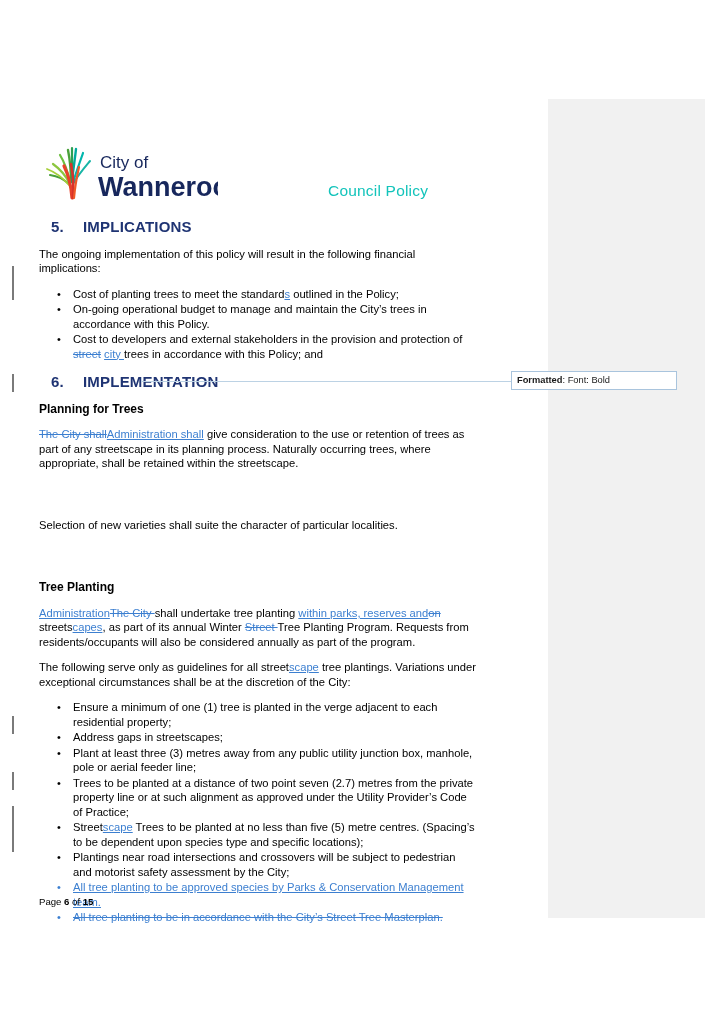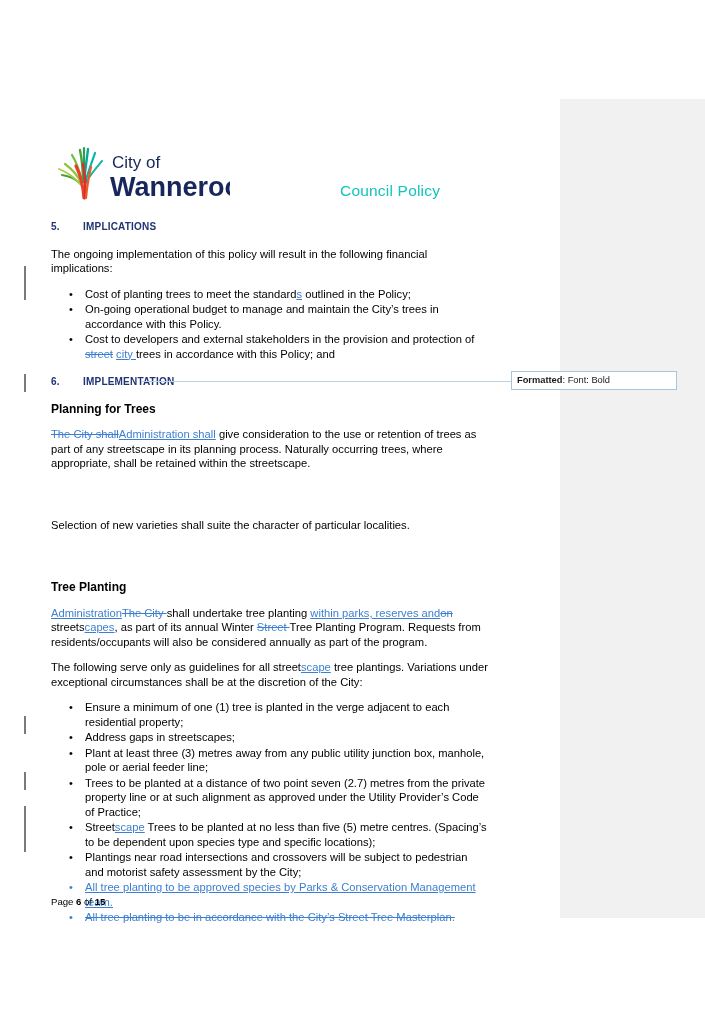--- a/index.html
+++ b/index.html
@@ -31,21 +31,21 @@
     left: 484px;
     top: 172px;
     width: 22px;
     height: 34px;
     background: #ffffff;
   }
 
   
   .page {
     position: absolute;
-    left: 12px;
+    left: 0;
     top: 0;
     width: 548px;
     height: 1022px;
     background: #ffffff;
   }
 
   
   .header {
     position: absolute;
     left: 0;
@@ -79,23 +79,23 @@
     top: 220px;
     width: 438px;
     font-size: 11.2px;
     line-height: 14.5px;
     color: #000000;
   }
 
   .sec-head {
     font-weight: bold;
     color: #1f3473;
-    font-size: 10px;
+    font-size: 15px;
     letter-spacing: 0.2px;
-    margin: 0 0 12px 0;
+    margin: 0 0 12px 12px;
   }
   .sec-head .num { display: inline-block; width: 32px; }
 
   .sub-head {
     font-weight: bold;
     font-size: 12px;
     color: #000000;
     margin: 0 0 11px 0;
   }
 

